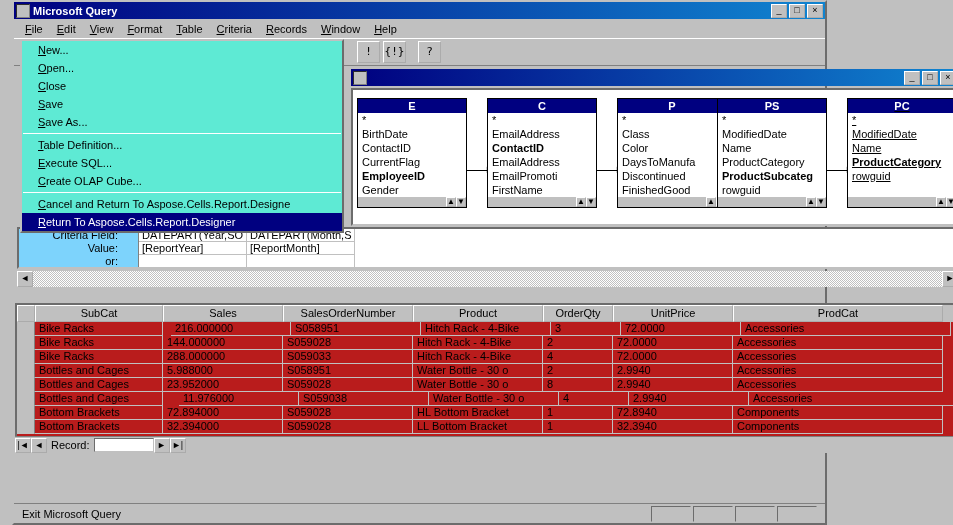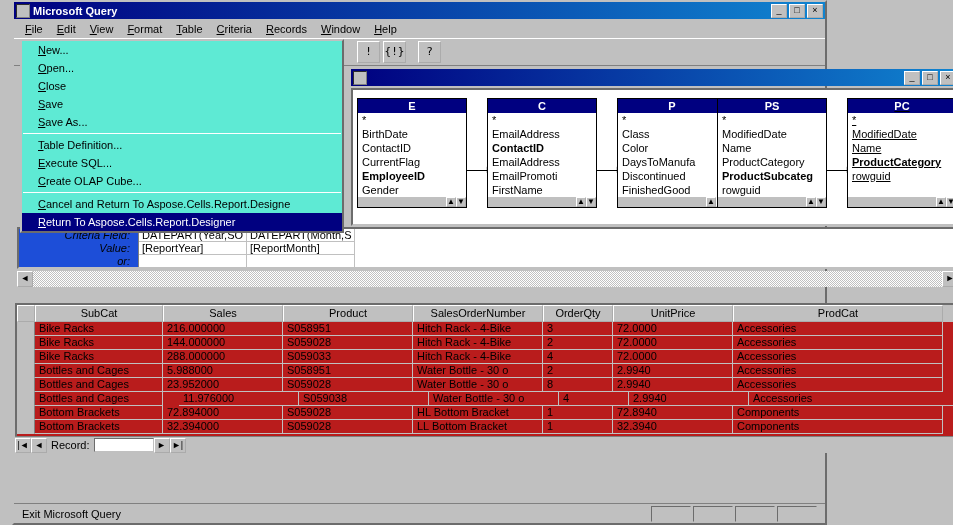--- a/index.html
+++ b/index.html
@@ -22,21 +22,21 @@
 .dropdown .dsep { height:1px; background:#808080; border-bottom:1px solid #fff; margin:2px 1px; }
 .querywin { position:absolute; left:1px; top:67px; width:947px; height:384px; }
 .tablespane { position:relative; background:#fff; height:160px; border:2px inset #c0c0c0; overflow:hidden; }
 .tbox { position:absolute; width:110px; border:1px solid #000; background:#fff; }
 .tbox .thdr { background:#000080; color:#fff; text-align:center; font-weight:bold; padding:1px; }
 .tbox .tlist { height:84px; overflow:hidden; }
 .tbox .trow { padding:0 4px; white-space:nowrap; overflow:hidden; line-height:14px; }
 .tbox .trow.bold { font-weight:bold; }
 .tarrow { width:10px; height:10px; border:1px outset #fff; background:#c0c0c0; text-align:center; font-size:8px; line-height:8px; float:right; }
 .critpane { background:#fff; border:2px inset #c0c0c0; height:42px; display:flex; }
-.critlab { width:120px; text-align:right; padding-right:8px; background:#1d4ed8; border-right:1px solid #808080;font-style:italic; }
+.critlab { width:120px; text-align:right; padding-right:20px; background:#7dd3fc; border-right:1px solid #808080; }
 .critlab div { line-height:13px; }
 .critcells { display:flex; }
 .critcol { width:108px; border-right:1px solid #c0c0c0; }
 .critcol div { height:13px; padding:0 3px; border-bottom:1px solid #c0c0c0; white-space:nowrap; overflow:hidden; }
 .gridpane { background:#b91c1c; border:2px inset #c0c0c0; position:absolute; left:0; right:0; top:234px; height:148px; }
 .ghdr { display:flex; background:#c0c0c0; height:17px; }
 .ghdr .gcol { border:1px outset #fff; text-align:center; line-height:15px; overflow:hidden; }
 .grow { display:flex; height:14px; }
 .grow .gcell { border-right:1px solid #c0c0c0; border-bottom:1px solid #c0c0c0; padding:0 4px; overflow:hidden; white-space:nowrap; line-height:13px; }
 .recbar { position:absolute; bottom:0; left:0; right:0; height:17px; background:#c0c0c0; display:flex; align-items:center; border-top:1px solid #808080; }
@@ -194,31 +194,31 @@
       <div class="sbtn">◄</div>
       <div class="strack"></div>
       <div class="sbtn">►</div>
     </div>
 
     <div class="gridpane">
       <div class="ghdr" id="ghdr">
           <div class="gcol" style="width: 18px;"></div>
           <div class="gcol" style="width: 128px;">SubCat</div>
           <div class="gcol" style="width: 120px;">Sales</div>
+          <div class="gcol" style="width: 130px;">SalesOrderNumber</div>
           <div class="gcol" style="width: 130px;">Product</div>
-          <div class="gcol" style="width: 130px;">SalesOrderNumber</div>
           <div class="gcol" style="width: 70px;">OrderQty</div>
           <div class="gcol" style="width: 120px;">UnitPrice</div>
           <div class="gcol" style="width: 210px;">ProdCat</div>
         </div>
       <div id="gbody">
           <div class="grow">
             <div class="gcell" style="width: 18px; background: rgb(192, 192, 192); border-right: 1px solid rgb(128, 128, 128);"></div>
             <div class="gcell" style="width: 128px;">Bike Racks</div>
-            <div class="gcell" style="width: 120px;">216.000000</div>
+            <div class="gcell" style="width: 120px; margin-left: 8px;">216.000000</div>
             <div class="gcell" style="width: 130px;">S058951</div>
             <div class="gcell" style="width: 130px;">Hitch Rack - 4-Bike</div>
             <div class="gcell" style="width: 70px;">3</div>
             <div class="gcell" style="width: 120px;">72.0000</div>
             <div class="gcell" style="width: 210px;">Accessories</div>
           </div>
           <div class="grow">
             <div class="gcell" style="width: 18px; background: rgb(192, 192, 192); border-right: 1px solid rgb(128, 128, 128);"></div>
             <div class="gcell" style="width: 128px;">Bike Racks</div>
             <div class="gcell" style="width: 120px;">144.000000</div>

